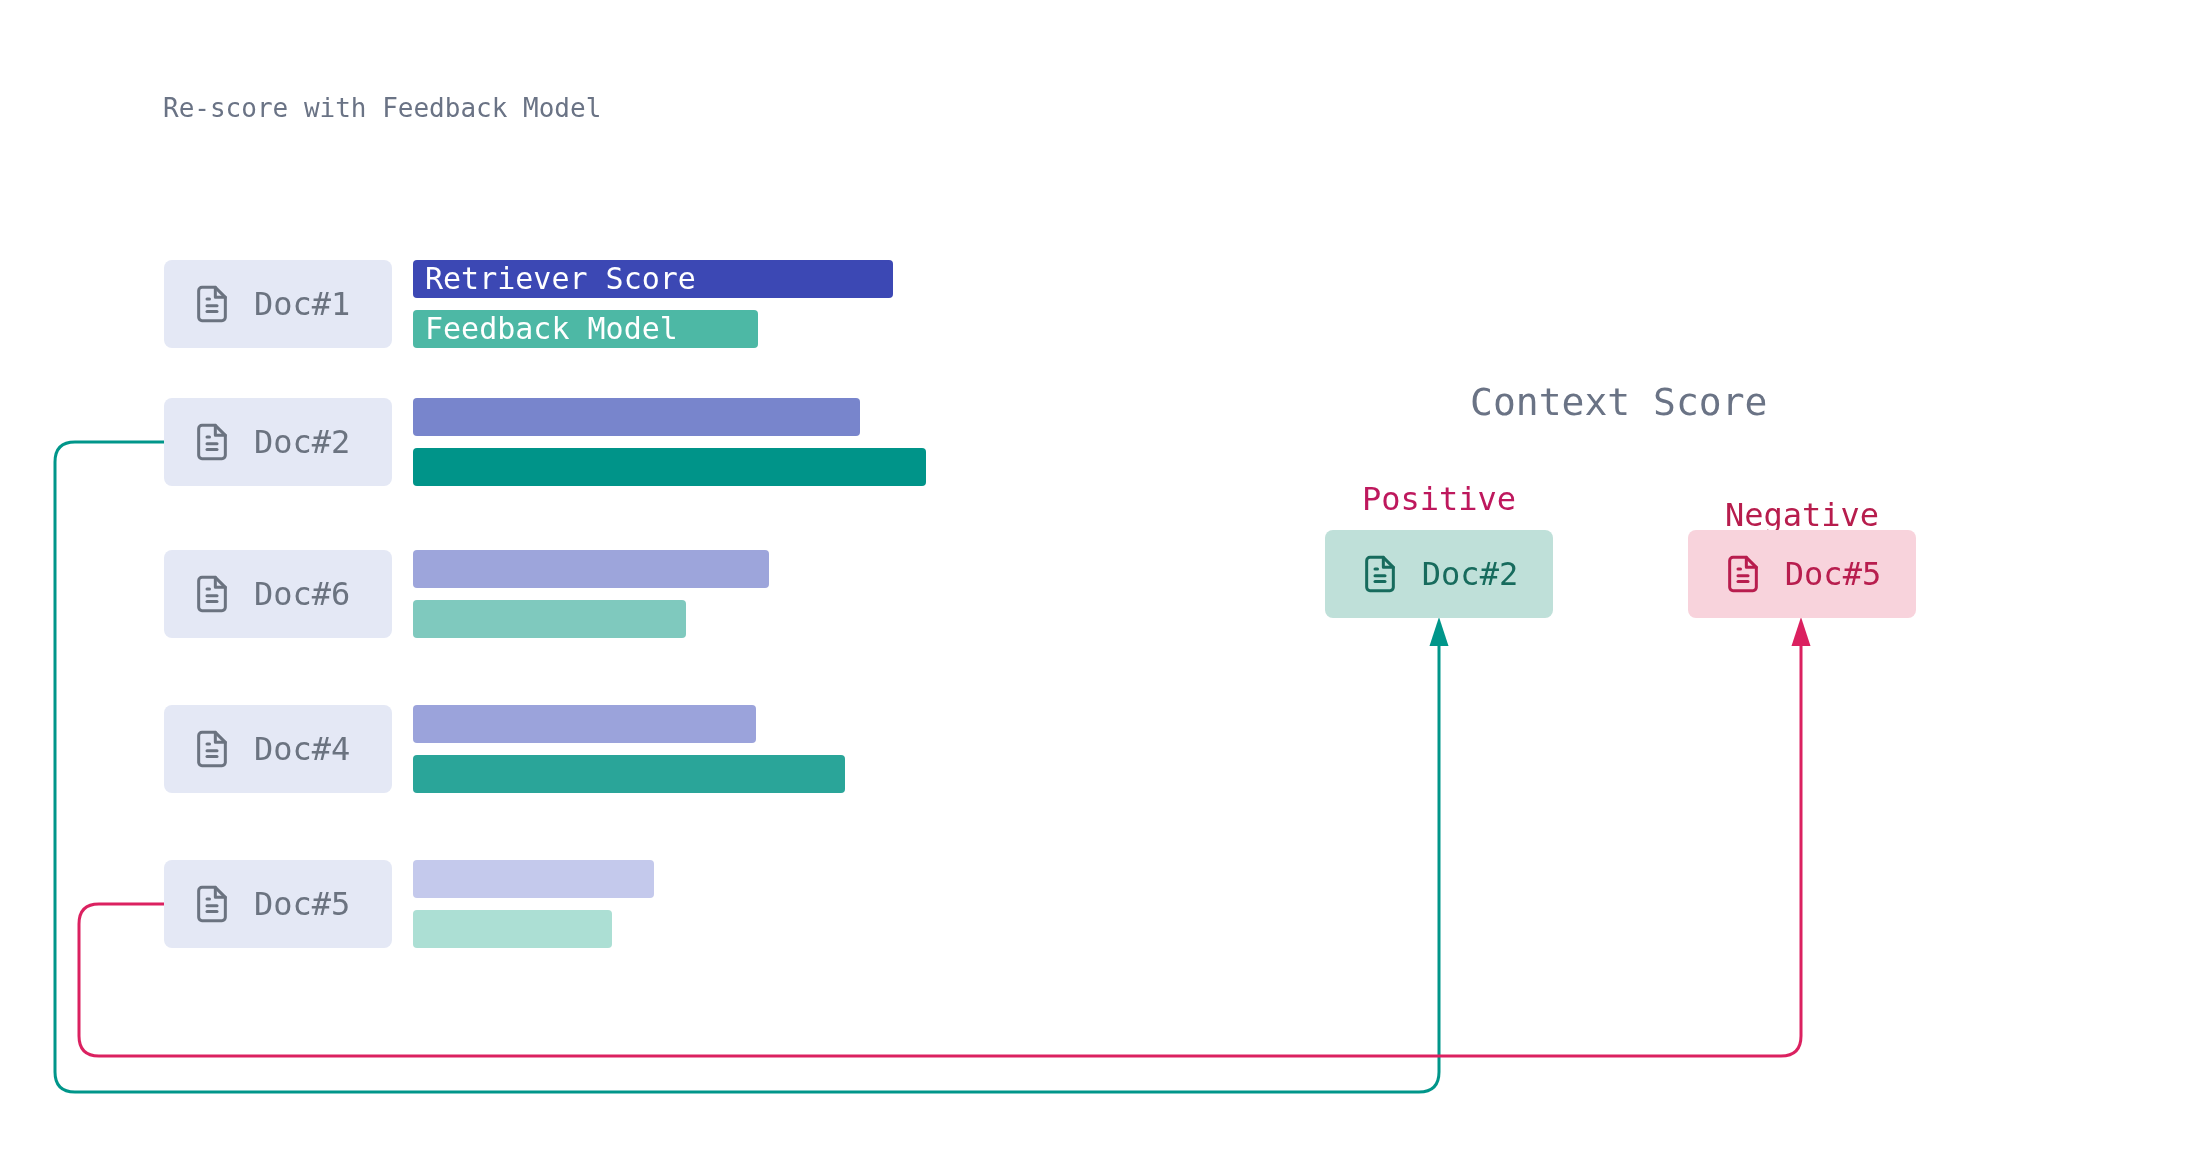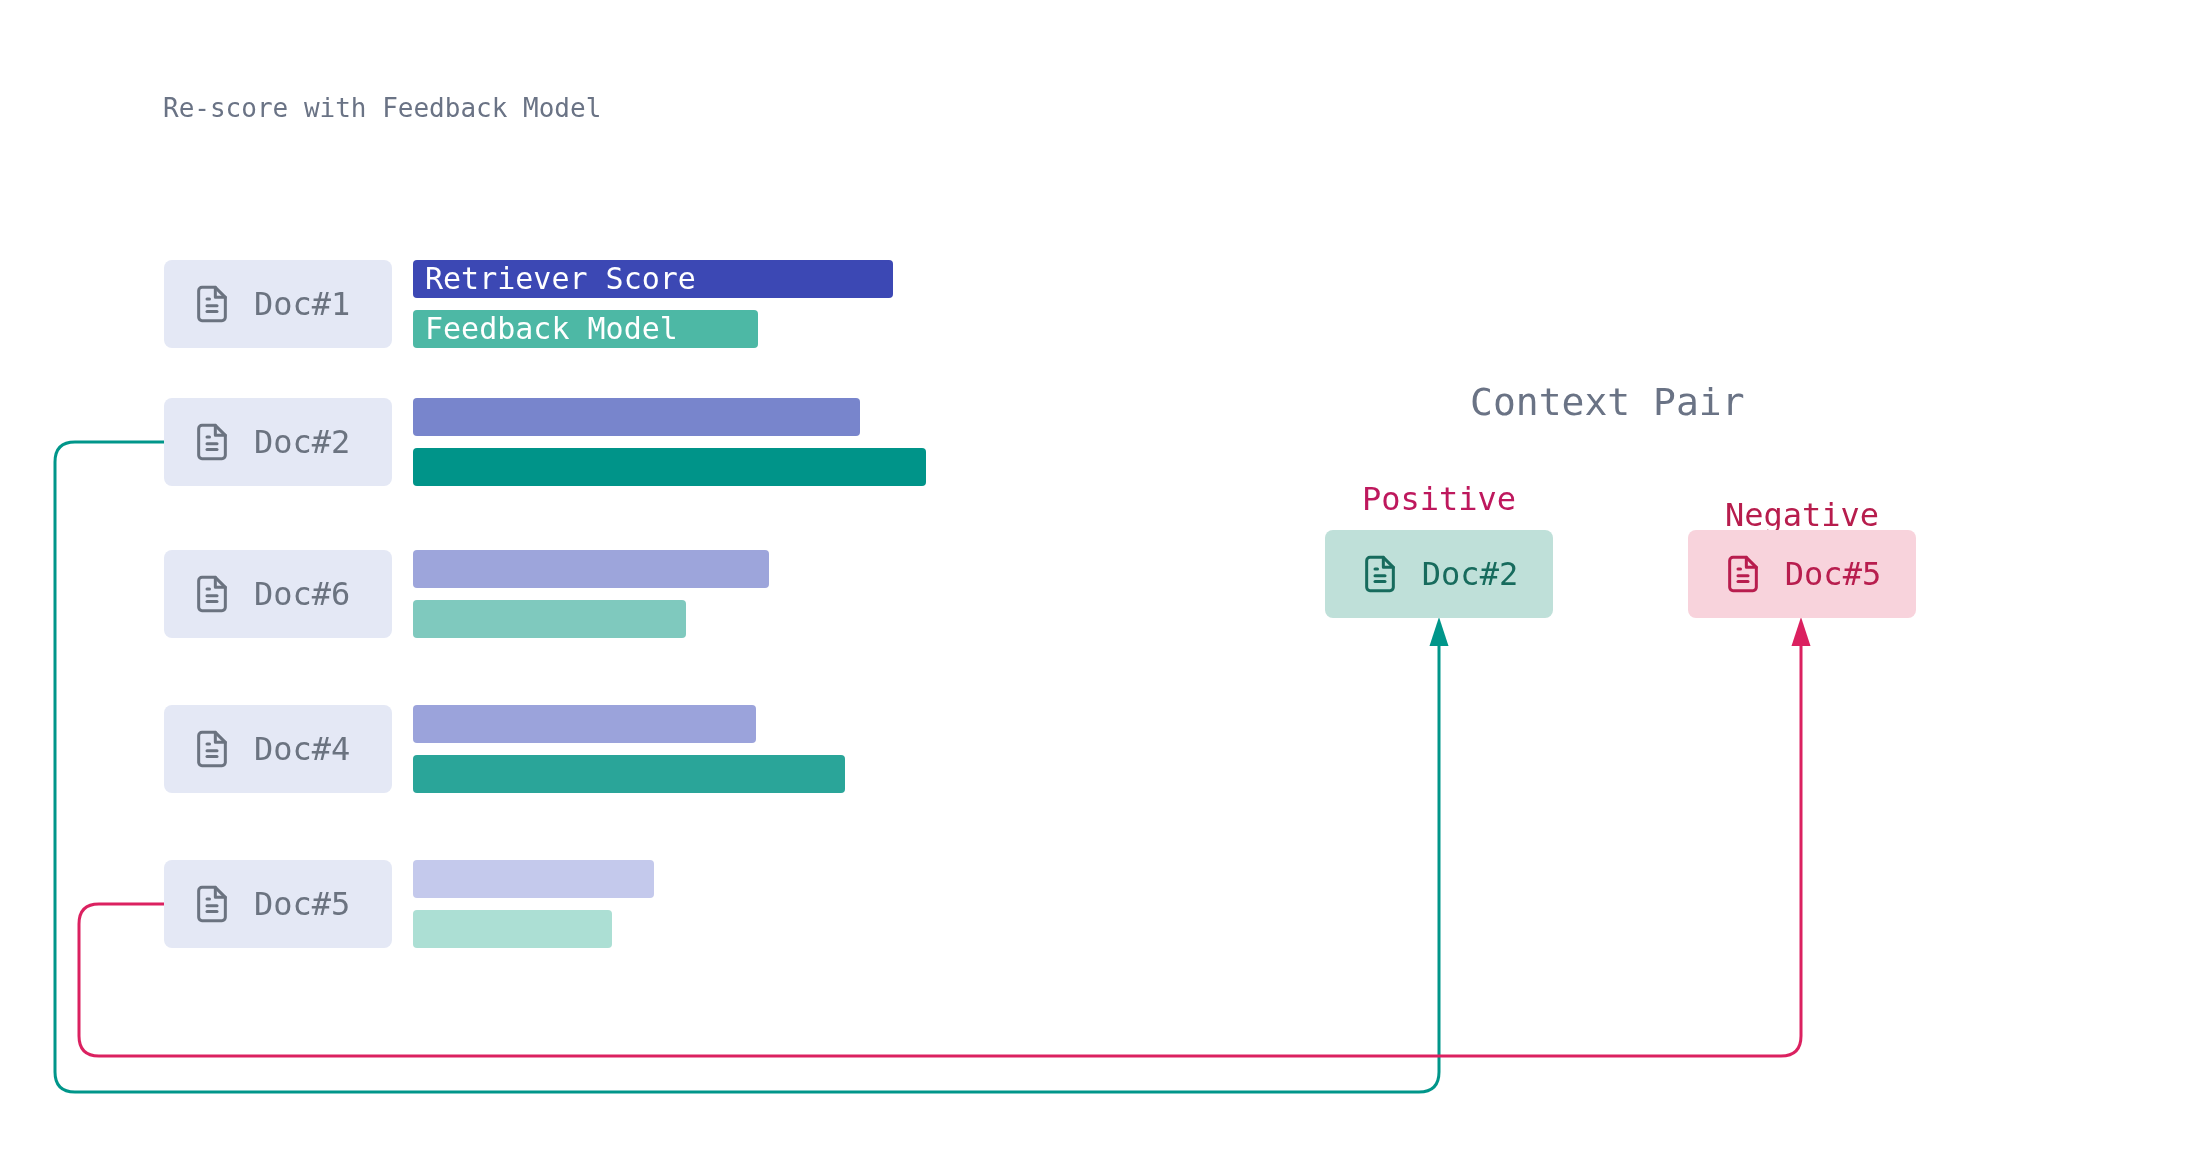--- a/index.html
+++ b/index.html
@@ -159,21 +159,21 @@
     </div>
     <div class="bar bar-retriever" style="width: 241px; background: rgb(196, 201, 236);">
       <span class="bar-label"></span>
     </div>
     <div class="bar bar-feedback" style="width: 199px; background: rgb(172, 223, 212);">
       <span class="bar-label"></span>
     </div>
   </div>
 </div>
 
-  <div class="cp-title" style="color: rgb(106, 115, 133);">Context Pair</div>
+  <div class="cp-title" style="color: rgb(106, 115, 133);">Context Score</div>
 
   <div class="cp-caption cp-caption-positive" style="color: #be185d;">Positive</div>
   <div class="cp-caption cp-caption-negative" style="color: rgb(183, 29, 77);">Negative</div>
 
   <div class="cp-chip cp-chip-positive" style="background: rgb(191, 224, 217); color: rgb(23, 107, 93);">
     <svg class="doc-icon-svg" width="40" height="40" viewBox="0 0 24 24" fill="none" stroke="currentColor" stroke-width="1.8" stroke-linecap="round" stroke-linejoin="round">
       <path d="M14 2H6a2 2 0 0 0-2 2v16a2 2 0 0 0 2 2h12a2 2 0 0 0 2-2V8z"></path>
       <polyline points="14 2 14 8 20 8"></polyline>
       <line x1="9" y1="9" x2="10.5" y2="9"></line>
       <line x1="9" y1="13" x2="15" y2="13"></line>

